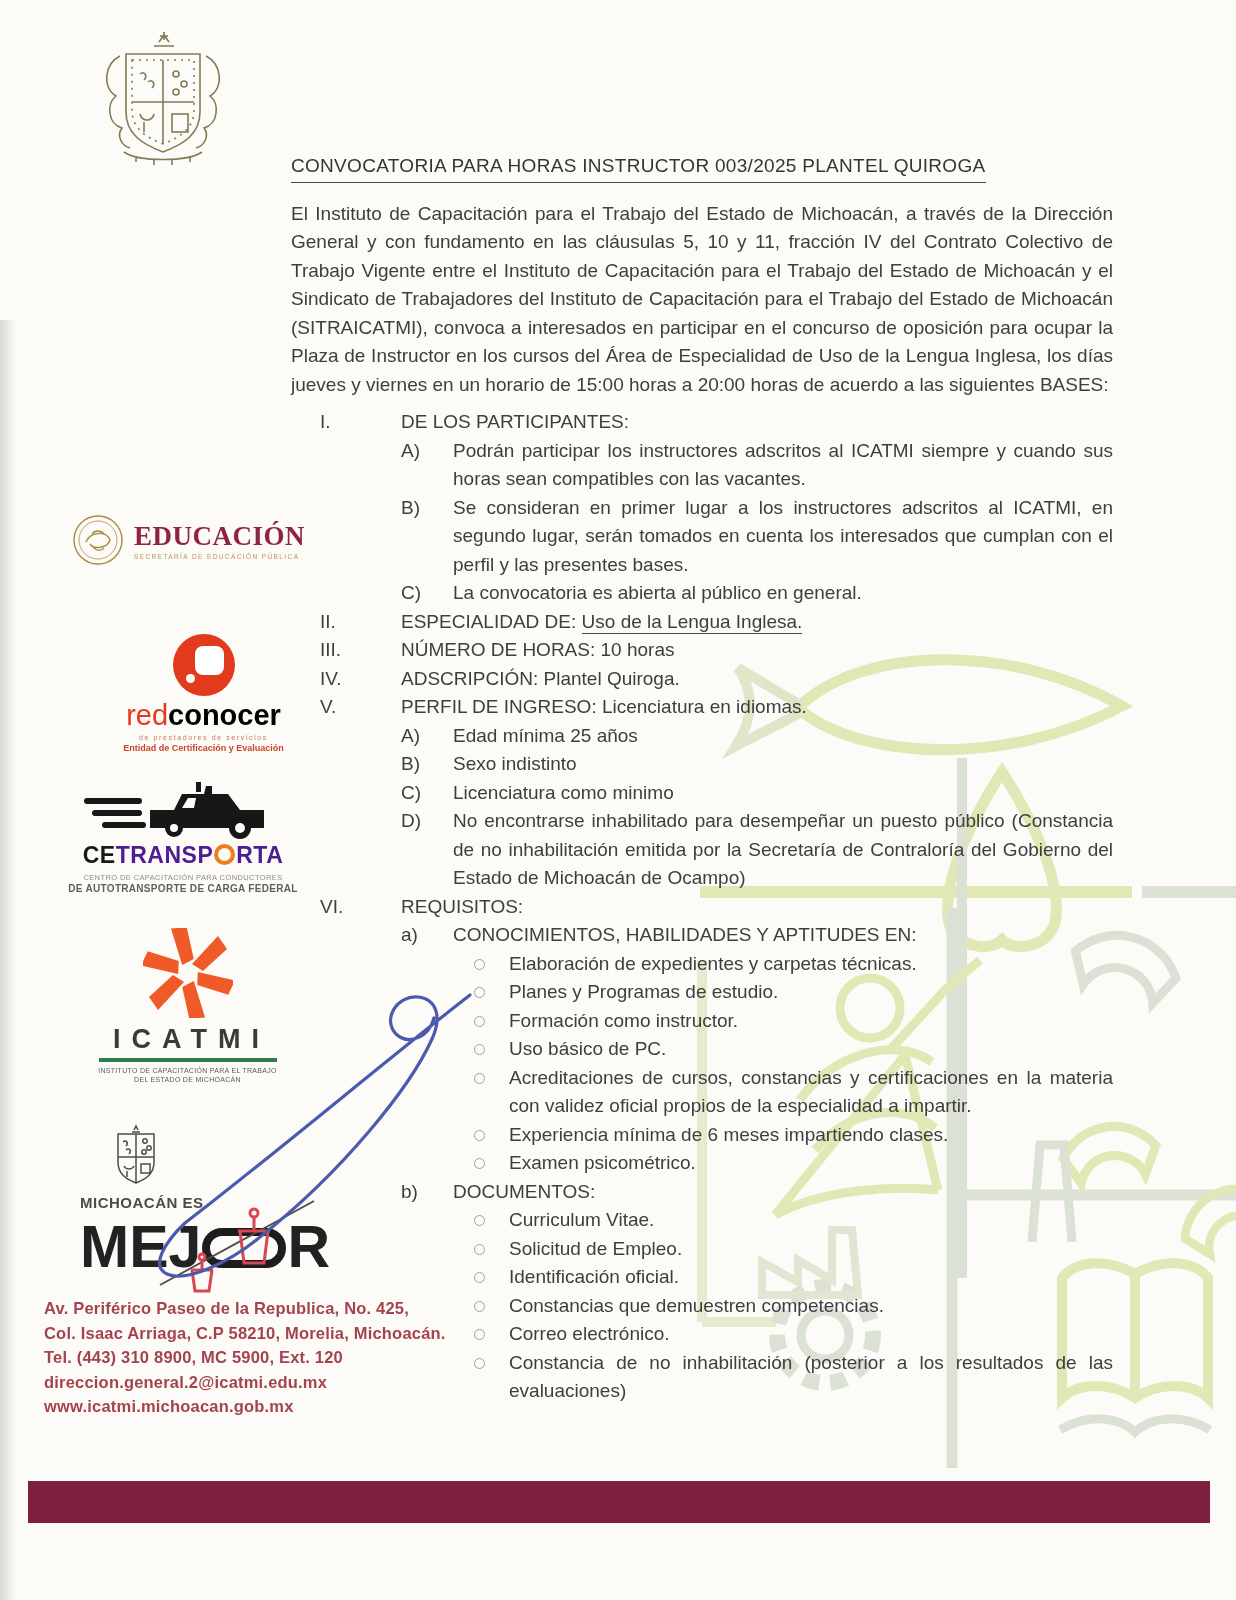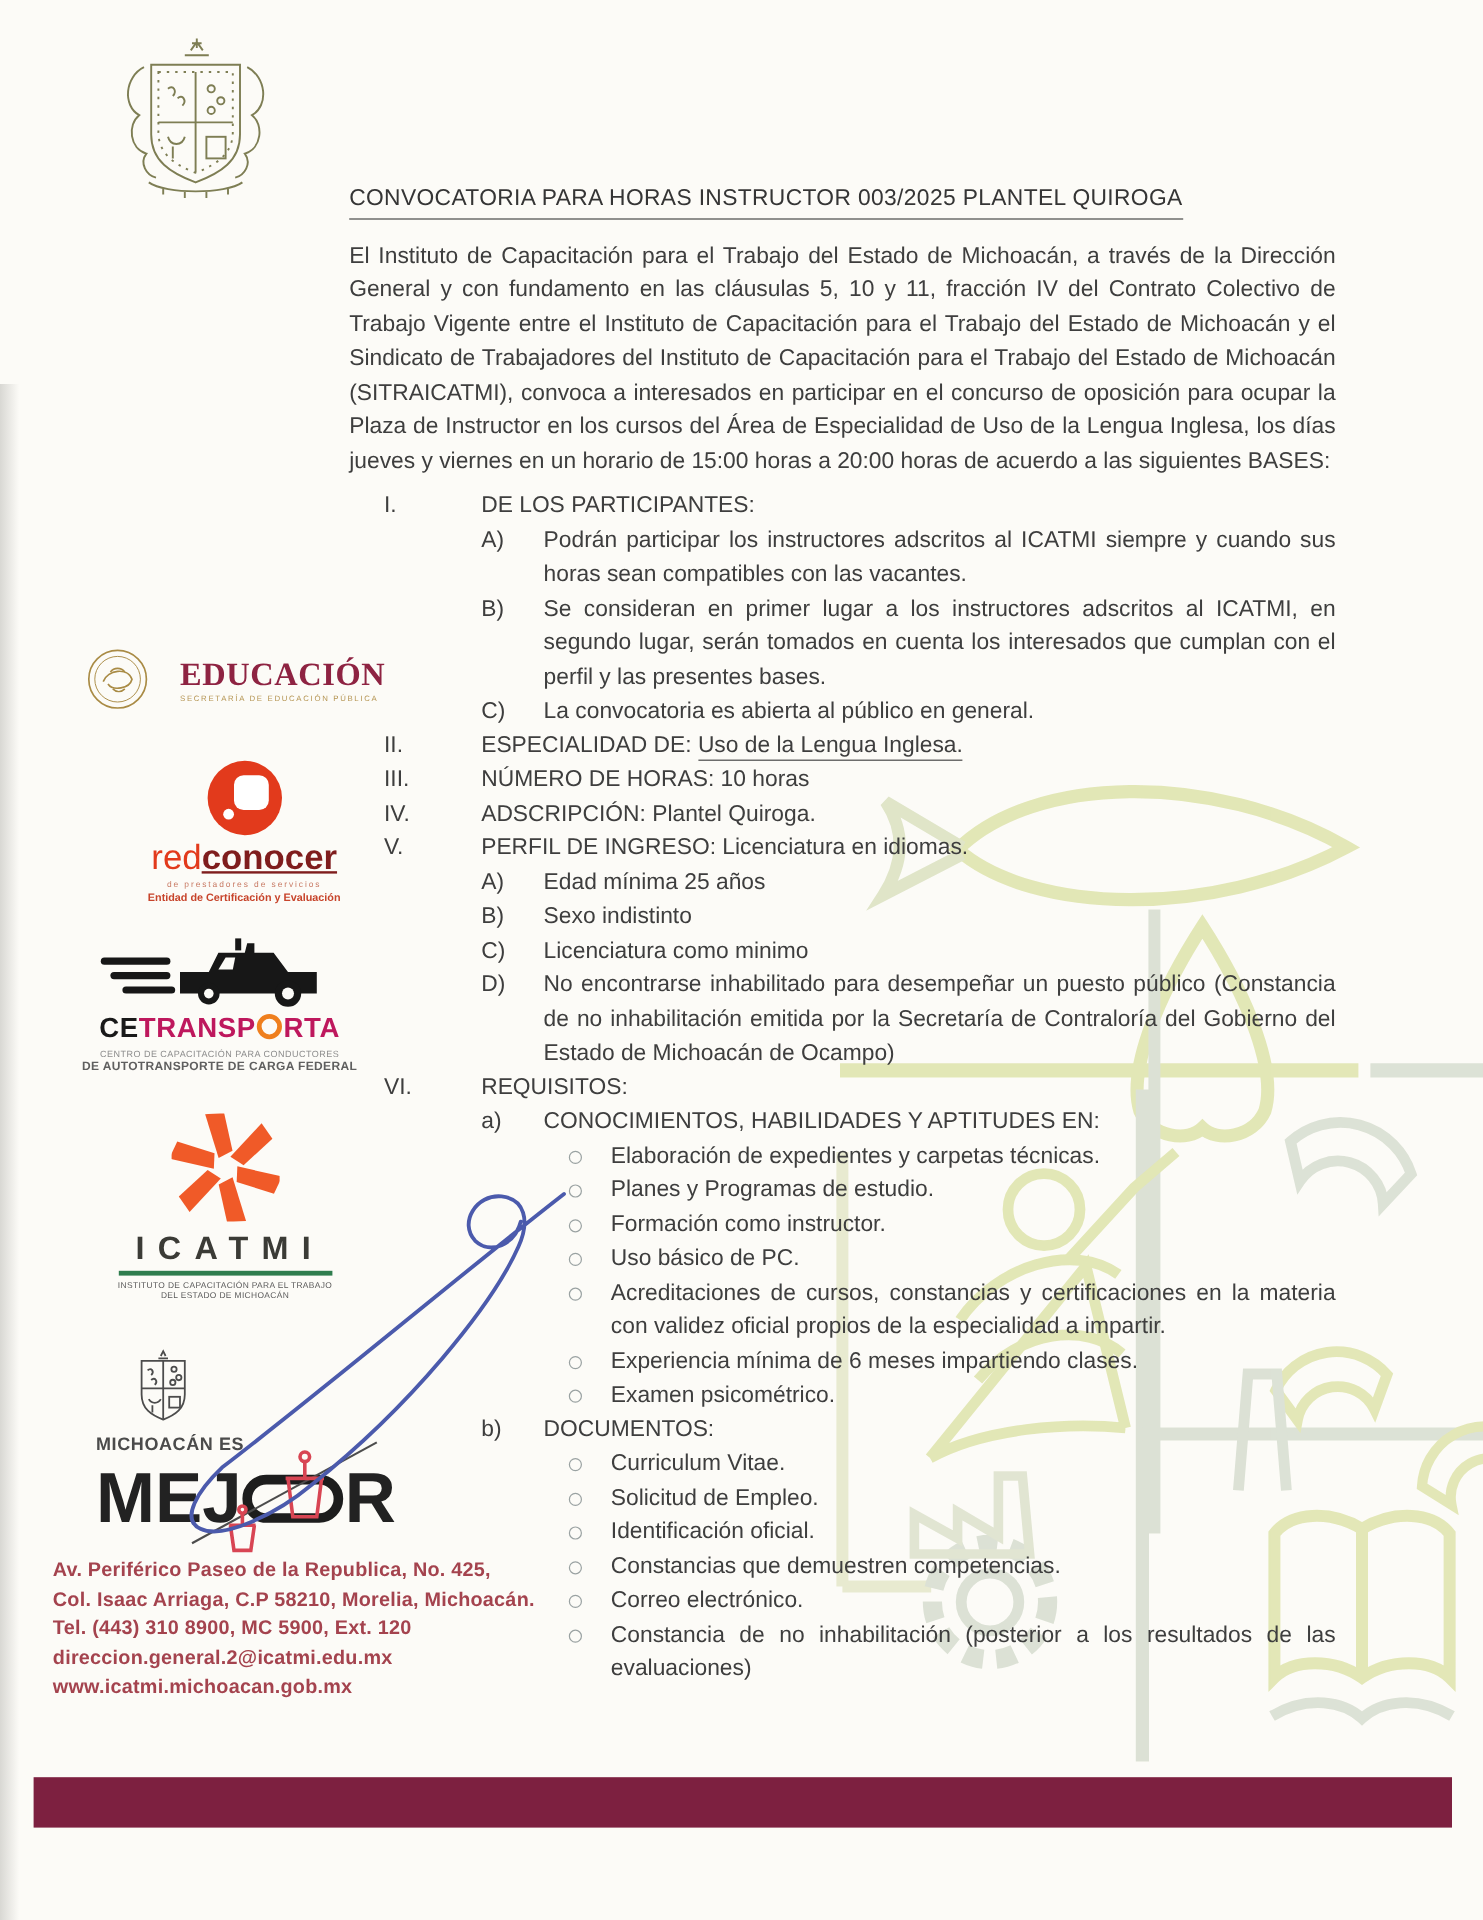--- a/index.html
+++ b/index.html
@@ -19,34 +19,34 @@
   .rnum{flex:none;margin-left:29px;width:81px;}
   .rhead{flex:1;}
   .u{border-bottom:1.6px solid #4a4a4a;padding-bottom:1px;}
   .sub{display:flex;padding-left:110px;}
   .slabel{flex:none;width:32px;}
   .stext{flex:1;text-align:justify;margin-left:20px;}
   .bullet{display:flex;padding-left:183px;}
   .bdot{flex:none;width:9px;height:9px;border:1.6px solid #9aa2a2;border-radius:50%;margin:9px 24px 0 0;}
   .btext{flex:1;text-align:justify;}
   .logo-coat{position:absolute;left:96px;top:30px;}
-  .logo-edu{position:absolute;left:72px;top:540px;display:flex;gap:26px;align-items:center;justify-content:space-between;}
+  .logo-edu{position:absolute;left:72px;top:514px;display:flex;gap:10px;align-items:center;justify-content:space-between;}
   .edu-title{font-family:"Liberation Serif",serif;font-weight:700;font-size:27px;color:#8e2342;letter-spacing:.5px;}
   .edu-sub{font-size:6.5px;color:#b59553;letter-spacing:1.4px;margin-top:1px;}
   .logo-red{position:absolute;left:96px;top:634px;width:215px;text-align:center;}
   .red-circle{position:relative;width:62px;height:62px;background:#e23a1c;border-radius:50%;margin:0 auto;}
   .red-sq{position:absolute;right:11px;top:12px;width:29px;height:29px;background:#fff;border-radius:8px;}
   .red-dot{position:absolute;left:13px;bottom:13px;width:9px;height:9px;background:#fff;border-radius:50%;}
   .red-word{font-size:29px;margin-top:3px;color:#e23a1c;}
-  .red-word b{color:#7f1d1d;text-decoration:underline;}
+  .red-word b{color:#000000;}
   .red-tag1{font-size:7px;color:#c87a64;letter-spacing:1.6px;margin-top:2px;}
   .red-tag2{font-size:9px;font-weight:700;color:#c7442b;margin-top:2px;}
   .logo-cet{position:absolute;left:58px;top:780px;width:250px;text-align:center;}
   .cet-word{font-size:23px;font-weight:800;letter-spacing:.5px;margin-top:-2px;}
-  .cet-ce{color:#191919;}.cet-or{color:#be185d;}
+  .cet-ce{color:#191919;}.cet-or{color:#4c1d95;}
   .cet-ring{display:inline-block;width:13px;height:13px;border:4.5px solid #ef7f1e;border-radius:50%;margin:0 1px -2px 1px;}
   .cet-cap1{font-size:7.5px;color:#8d8d8d;letter-spacing:.4px;margin-top:4px;}
   .cet-cap2{font-size:10px;color:#5f5f5f;font-weight:700;letter-spacing:.3px;margin-top:1px;}
   .logo-ica{position:absolute;left:80px;top:928px;width:215px;text-align:center;}
   .ica-word{font-size:27px;font-weight:700;color:#3b3b36;letter-spacing:11px;margin-top:2px;margin-left:8px;}
   .ica-rule{width:178px;height:4px;background:#2f7d4e;margin:3px auto 4px auto;}
   .ica-cap{font-size:7px;color:#5a5a5a;letter-spacing:.3px;line-height:9px;}
   .logo-mich{position:absolute;left:80px;top:1124px;width:250px;}
   .mich-shield{margin-left:32px;}
   .mich-line1{font-size:15px;font-weight:800;color:#4b4b4b;letter-spacing:.5px;margin-top:4px;}

